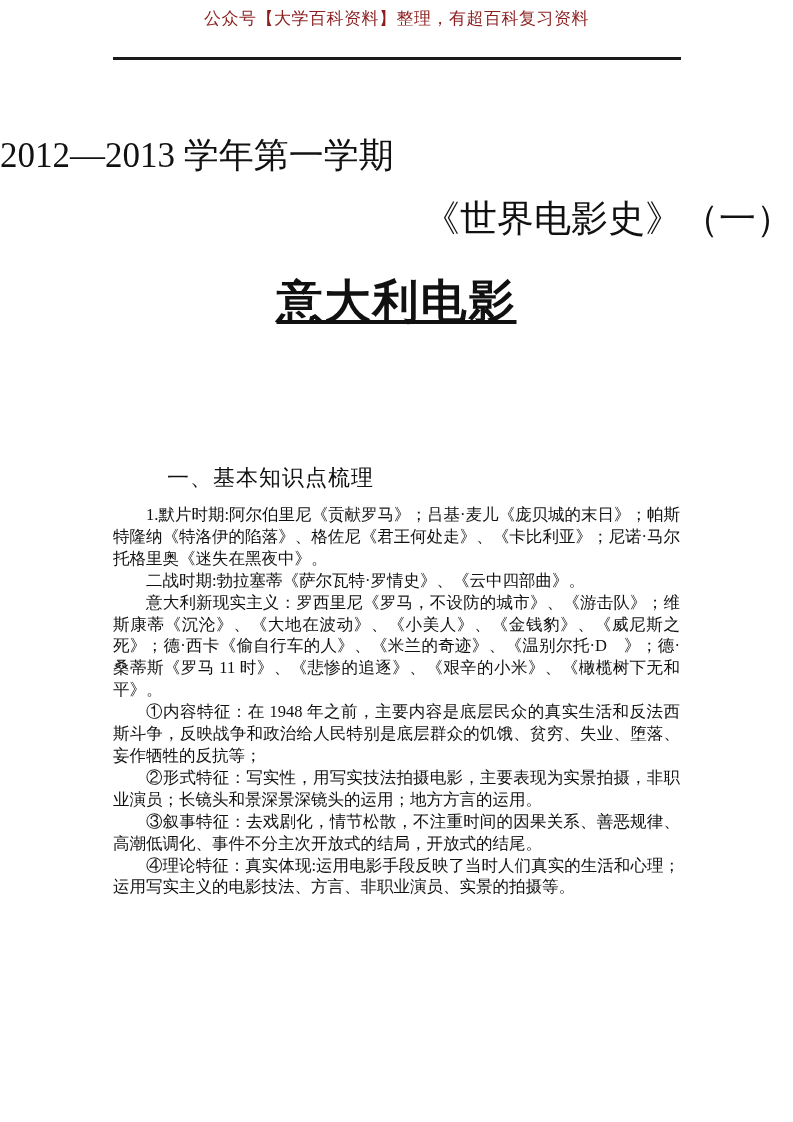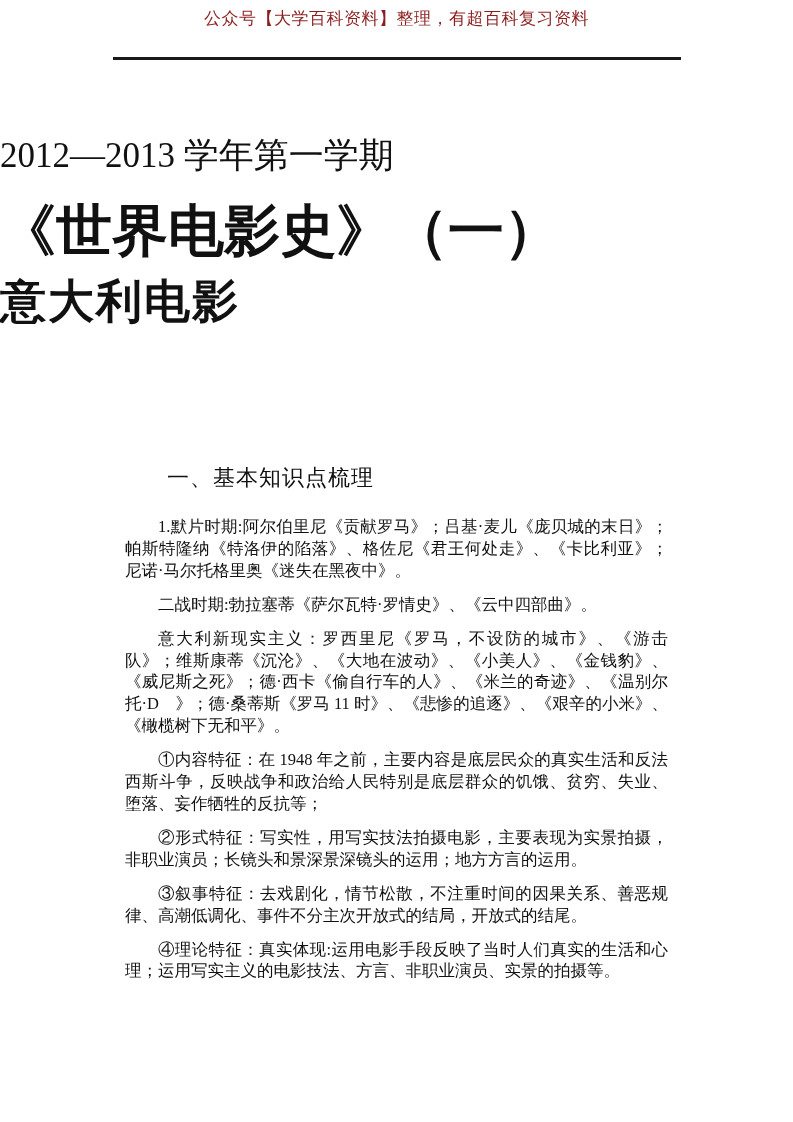--- a/index.html
+++ b/index.html
@@ -34,34 +34,35 @@
     left: 0; right: 0;
     text-align: left;
     font-size: 35px;
     font-weight: normal;
     white-space: nowrap;
   }
   .title-course {
     position: absolute;
     top: 194px;
     left: 0; right: 0;
-    text-align: left;
-    font-size: 56px;
-    font-weight: bold;
+    text-align: right;
+    font-size: 37px;
+    font-weight: normal;
     white-space: nowrap;
   }
   .title-topic {
     position: absolute;
     top: 271px;
     left: 0; right: 0;
-    text-align: left;
+    text-align: center;
     font-size: 46px;
     font-weight: bold;
     letter-spacing: 2px;
     white-space: nowrap;
+    text-decoration: underline;
   }
   .section-heading {
     position: absolute;
     top: 463px;
     left: 113px;
     padding-left: 54px;
     font-size: 22px;
     font-weight: normal;
     letter-spacing: 1px;
   }
@@ -69,21 +70,21 @@
     position: absolute;
     top: 504px;
     left: 113px;
     width: 567px;
     font-size: 16.5px;
     line-height: 21.9px;
     text-align: justify;
     text-justify: inter-ideograph;
   }
   .body-text p {
-    margin: 12px;
+    margin: 0;
     padding: 0;
     text-indent: 2em;
     font-family: Liberation Serif, serif;
   }
 </style>
 </head>
 <body>
 
 <div class="page">
 

